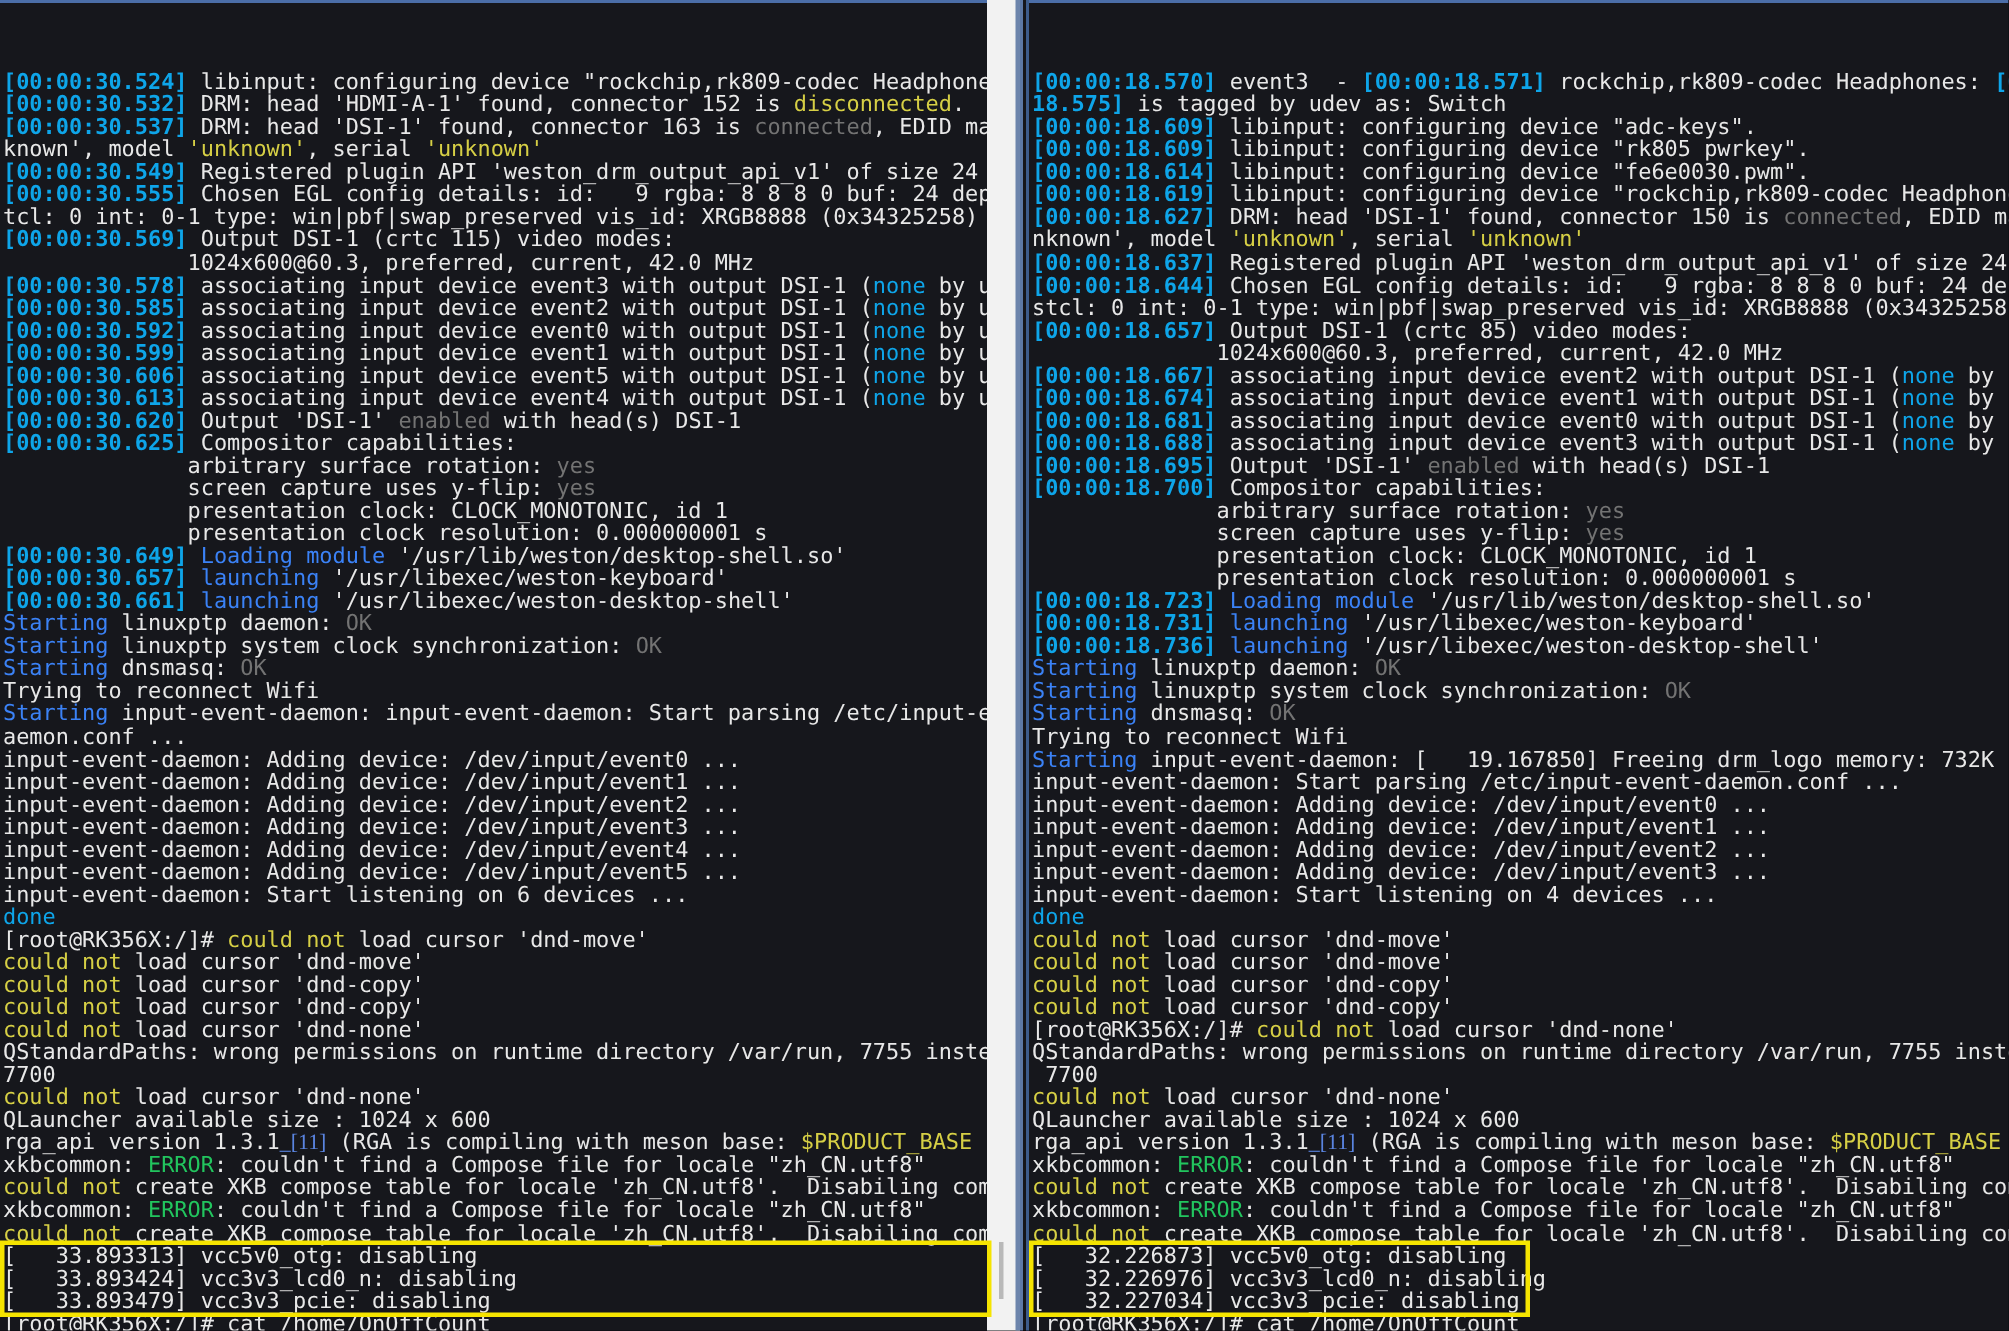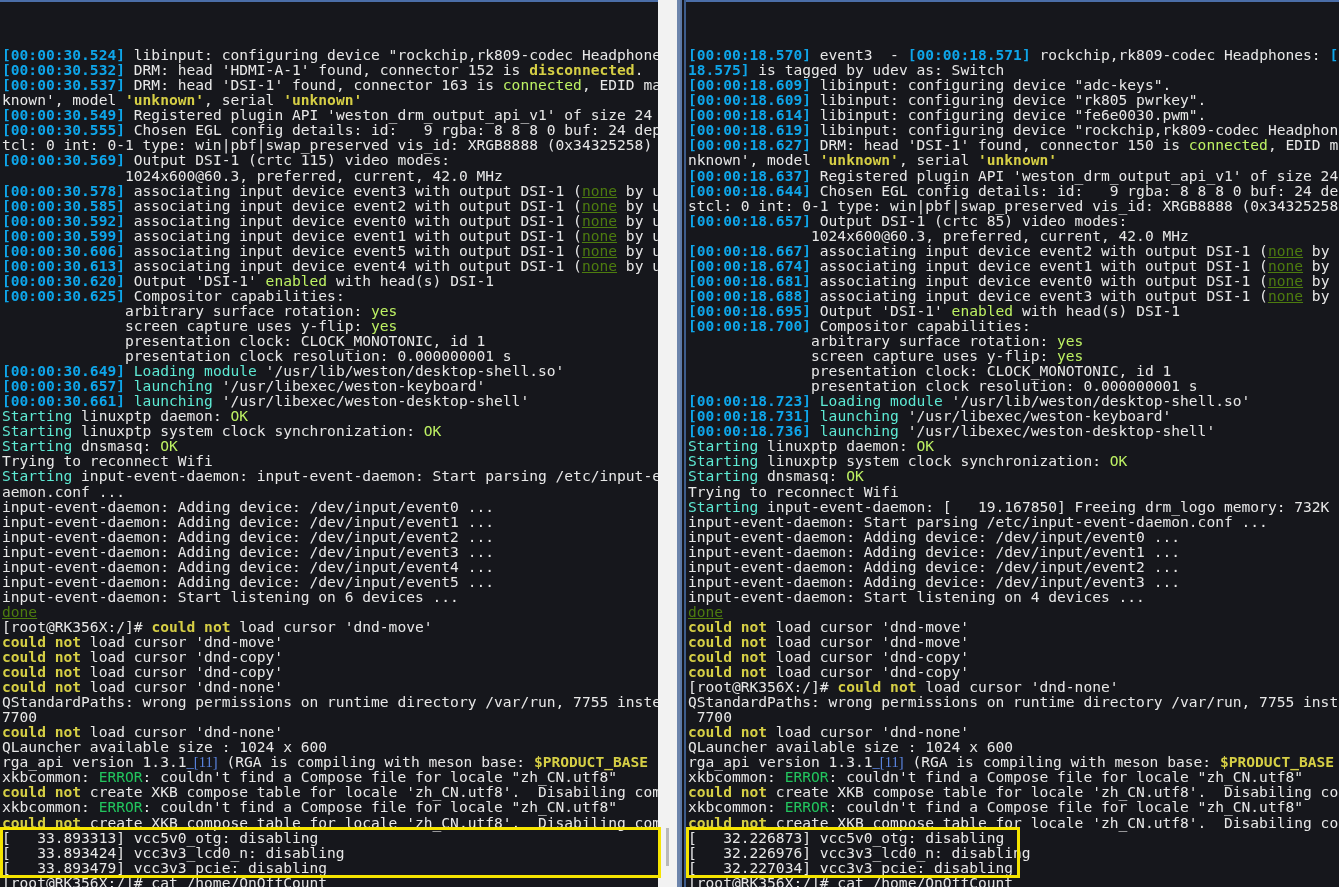--- a/index.html
+++ b/index.html
@@ -83,24 +83,24 @@
 
   .line {
     display: block;
     height: 15.05px;
     padding-left: 2px;
   }
 
   
   .c-def  { color: #e8e8e8; }
   .c-ts   { color: #0ea5e9; font-weight: bold; }
-  .c-cyan { color: #5eead4; }
-  .c-grn  { color: #bef264; }
-  .c-yel  { color: #d6cf45; font-weight: bold; }
-  .c-mag  { color: #4d7c0f; text-decoration: underline; }
+  .c-cyan { color: #3b82f6; }
+  .c-grn  { color: #737373; }
+  .c-yel  { color: #d6cf45; }
+  .c-mag  { color: #0ea5e9; }
   .c-red  { color: #22c55e; }
   .c-blue { color: #5a84e0; font-family: Liberation Serif, serif; }
 
   .hl-box {
     position: absolute;
     border: 3px solid #f5e400;
     box-sizing: border-box;
     pointer-events: none;
   }
   #hl-left  { left: 0px;   top: 827px; width: 661px; height: 51px; }

